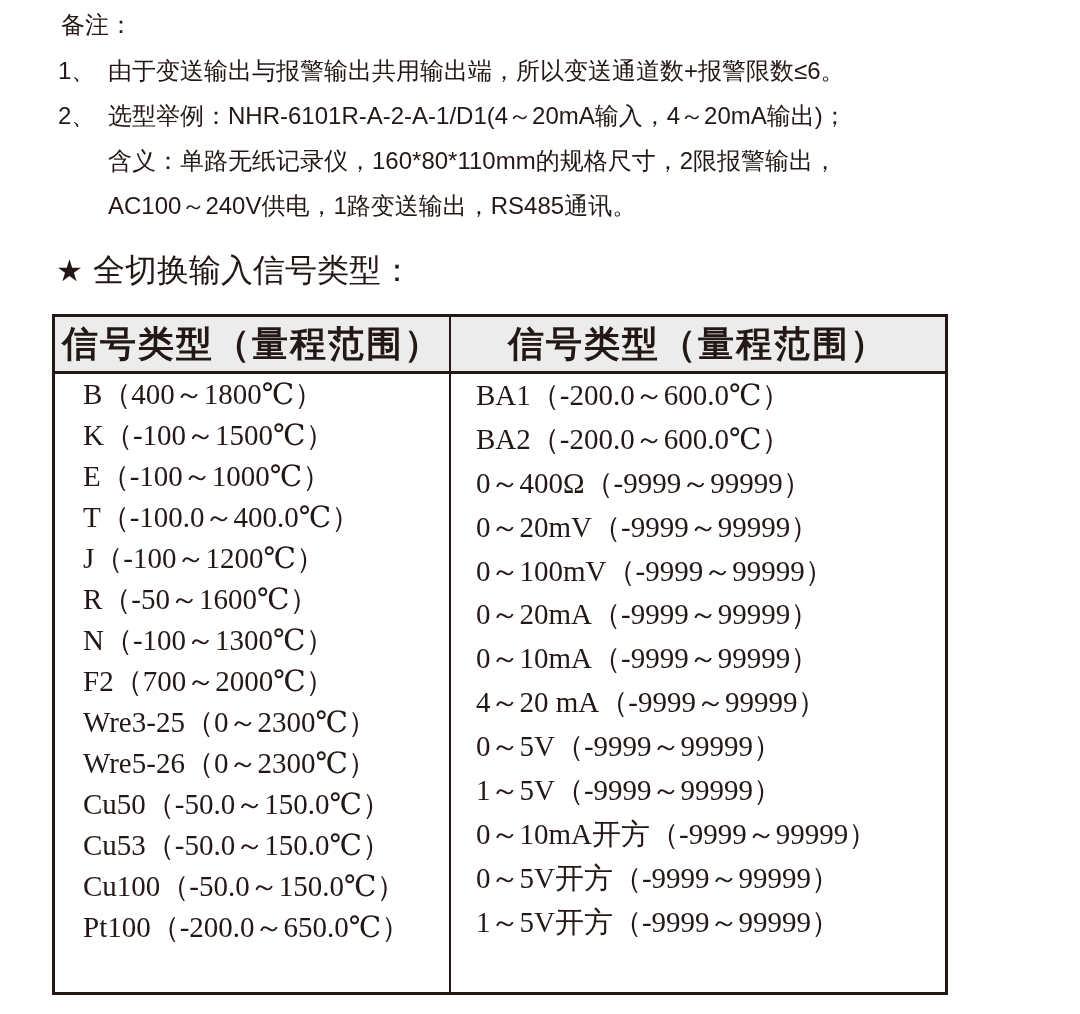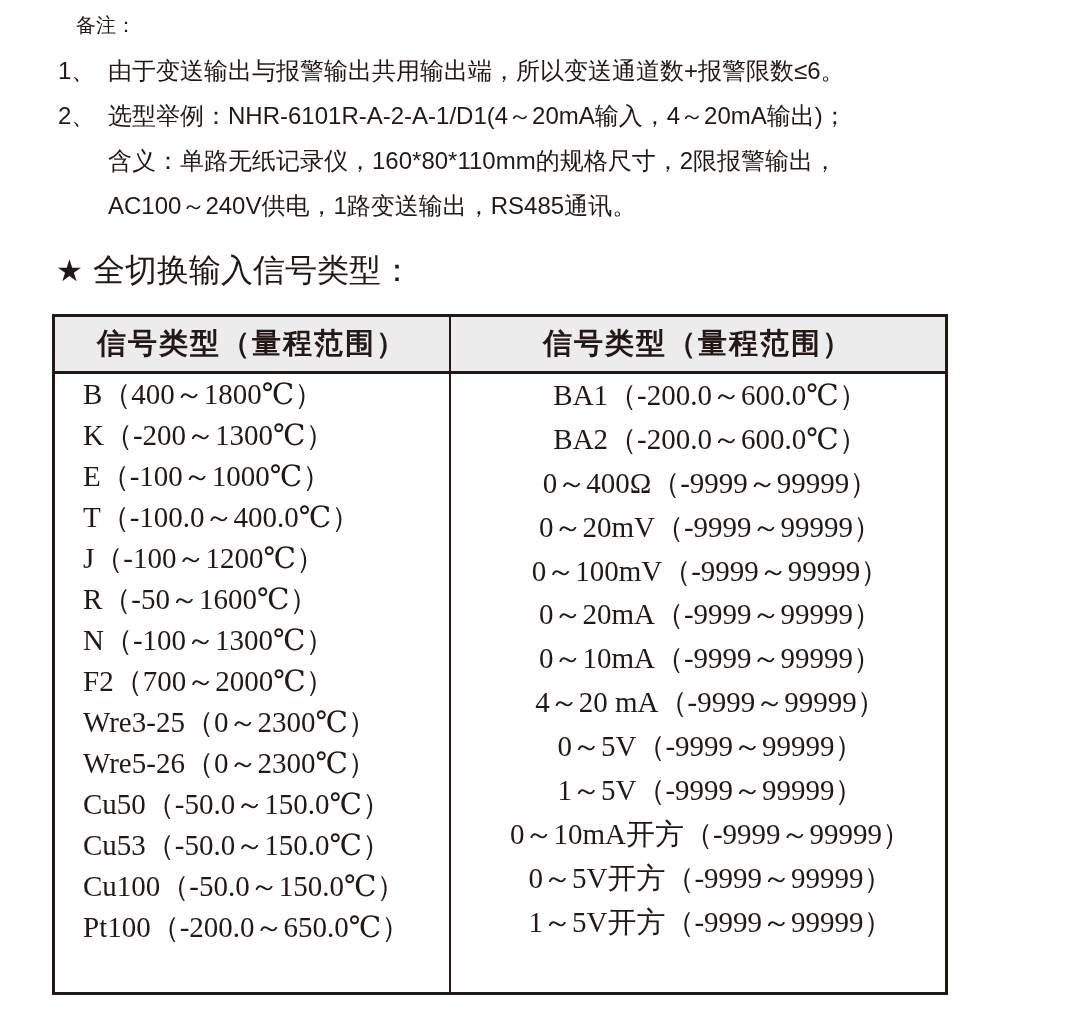--- a/index.html
+++ b/index.html
@@ -6,22 +6,22 @@
   body{
     width:1080px;height:1014px;position:relative;
     background:#ffffff;
     font-family:"Liberation Sans","DejaVu Sans",sans-serif;
     color:#231815;
     overflow:hidden;
   }
   
   .notes{position:absolute;left:0;top:0;width:1080px;}
   .note-title{
-    position:absolute;left:76px;top:8px;
-    font-size:20px;line-height:34px;font-weight:400;
+    position:absolute;left:61px;top:8px;
+    font-size:24px;line-height:34px;font-weight:400;
   }
   .note-line{position:absolute;left:58px;width:1010px;font-size:24px;line-height:34px;white-space:nowrap;}
   .note-line .marker{display:inline-block;width:50px;}
   .note-line.l1{top:54px;}
   .note-line.l2{top:99px;}
   .note-line.l3{top:144px;padding-left:50px;}
   .note-line.l4{top:189px;padding-left:50px;}
 
   
   .section-heading{
@@ -40,33 +40,33 @@
     display:grid;
     grid-template-columns:396px 1fr;
     grid-template-rows:57px 1fr;
     background:#ffffff;
   }
   .th{
     background:#ececec;
     border-bottom:3px solid #231815;
     display:flex;align-items:center;justify-content:center;
     font-family:"Liberation Serif","DejaVu Serif",serif;
-    font-size:29px;font-weight:600;letter-spacing:2px;
+    font-size:36px;font-weight:600;letter-spacing:2px;
     white-space:nowrap;
   }
   .th.left{border-right:2px solid #231815;}
   .td{
     font-family:"Liberation Serif","DejaVu Serif",serif;
     font-size:29px;
     overflow:hidden;
   }
   .td.left{border-right:2px solid #231815;padding-left:28px;}
   .td.right{padding-left:25px;}
   .td.left .cell-line{line-height:41px;height:41px;white-space:nowrap;}
-  .td.right .cell-line{line-height:43.9px;height:43.9px;white-space:nowrap;text-align:center;}
+  .td.right .cell-line{line-height:43.9px;height:43.9px;white-space:nowrap;}
 </style>
 </head>
 <body>
 
 <div class="notes">
   <div class="note-title">备注：</div>
 
   <div class="note-line l1"><span class="marker">1、</span><span>由于变送输出与报警输出共用输出端，所以变送通道数+报警限数≤6。</span></div>
 
   <div class="note-line l2"><span class="marker">2、</span><span>选型举例：NHR-6101R-A-2-A-1/D1(4～20mA输入，4～20mA输出)；</span></div>
@@ -77,21 +77,21 @@
 </div>
 
 <div class="section-heading"><span class="star">★</span><span>全切换输入信号类型：</span></div>
 
 <div class="signal-table">
   <div class="th left">信号类型（量程范围）</div>
   <div class="th right">信号类型（量程范围）</div>
 
   <div class="td left">
       <div class="cell-line">B（400～1800℃）</div>
-      <div class="cell-line">K（-200～1300℃）</div>
+      <div class="cell-line">K（-100～1500℃）</div>
       <div class="cell-line">E（-100～1000℃）</div>
       <div class="cell-line">T（-100.0～400.0℃）</div>
       <div class="cell-line">J（-100～1200℃）</div>
       <div class="cell-line">R（-50～1600℃）</div>
       <div class="cell-line">N（-100～1300℃）</div>
       <div class="cell-line">F2（700～2000℃）</div>
       <div class="cell-line">Wre3-25（0～2300℃）</div>
       <div class="cell-line">Wre5-26（0～2300℃）</div>
       <div class="cell-line">Cu50（-50.0～150.0℃）</div>
       <div class="cell-line">Cu53（-50.0～150.0℃）</div>

